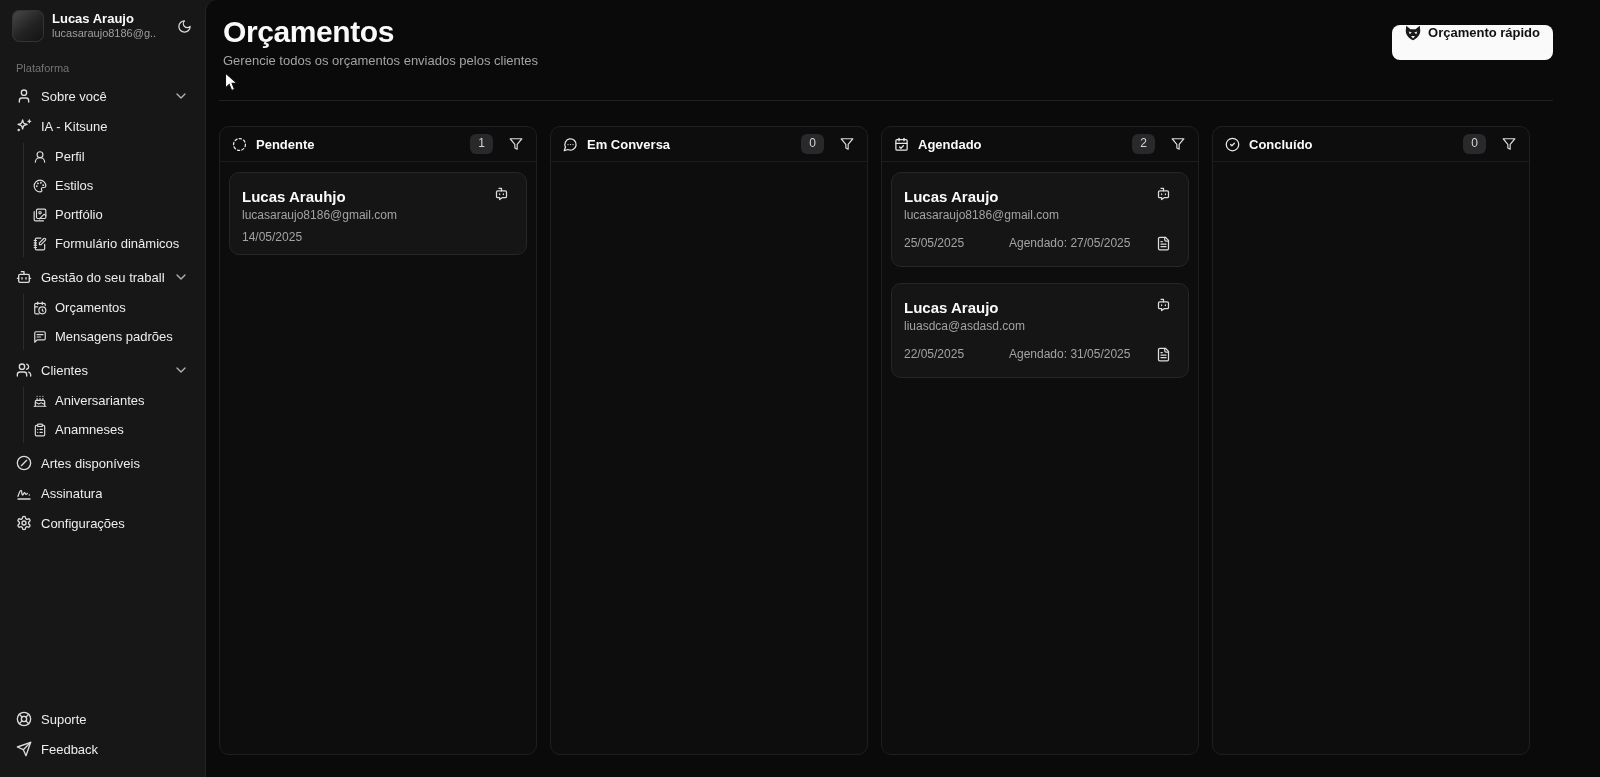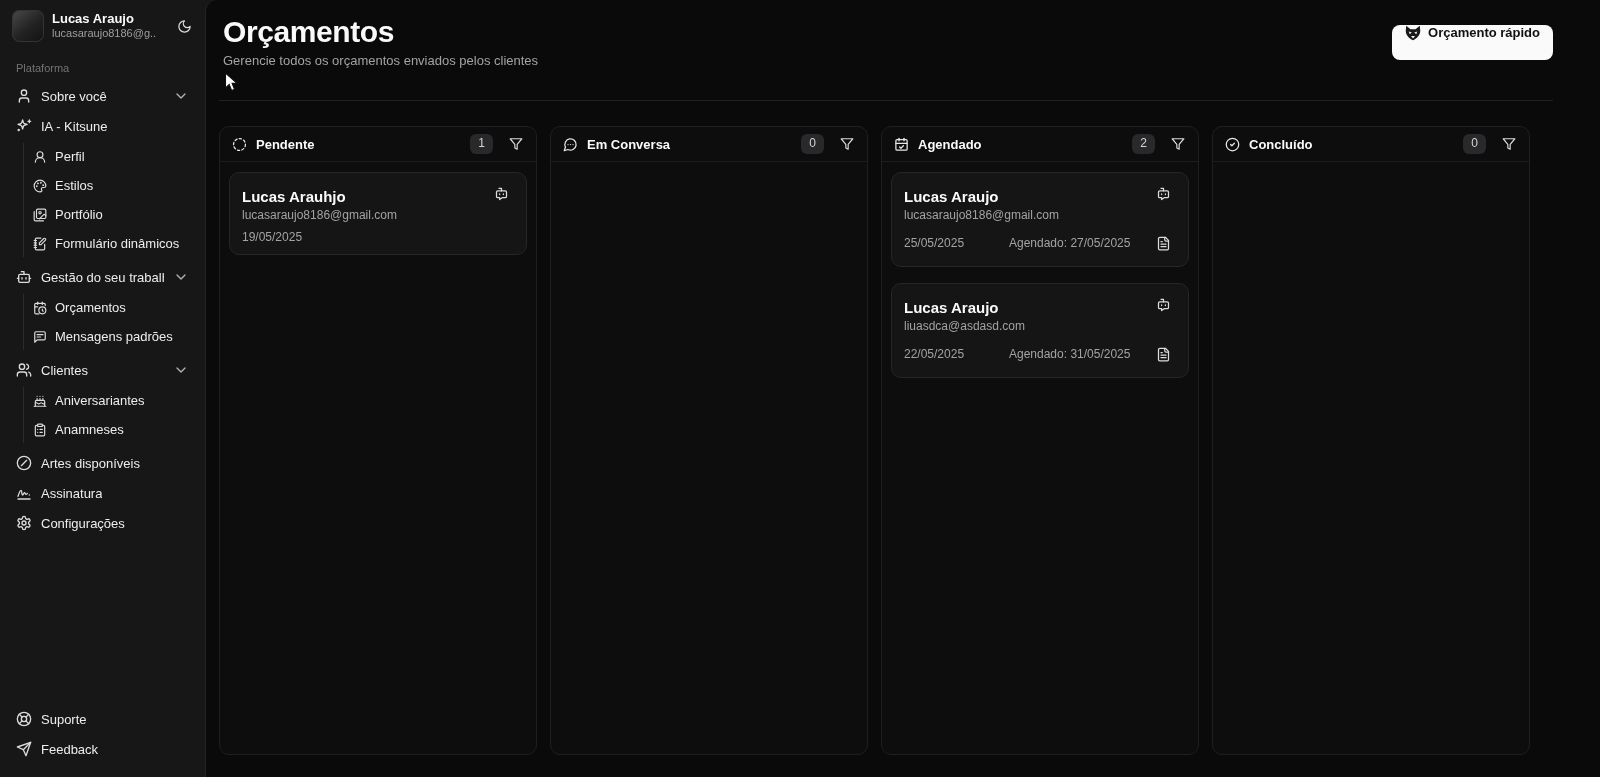--- a/index.html
+++ b/index.html
@@ -389,21 +389,21 @@
                       <path d="M12 6V2H8"></path>
                       <path d="M4 8a2 2 0 0 1 2-2h12a2 2 0 0 1 2 2v7a2 2 0 0 1-2 2h-5l-4 3v-3H6a2 2 0 0 1-2-2z"></path>
                       <path d="M9 11v1"></path>
                       <path d="M15 11v1"></path>
                     </svg>
                   </span>
                 </button>
               </div>
               <div class="card-email">lucasaraujo8186@gmail.com</div>
               <div class="card-bottom">
-                <span class="card-date">19/05/2025</span>
+                <span class="card-date">14/05/2025</span>
               </div>
             </div>
           </div>
         </div>
         <div class="column">
           <div class="col-head">
             <span class="icon ">
               <svg viewBox="0 0 24 24" fill="none" stroke="currentColor" stroke-width="2" stroke-linecap="round" stroke-linejoin="round">
                 <path d="M7.9 20A9 9 0 1 0 4 16.1L2 22z"></path>
                 <path d="M8 12h.01"></path>

